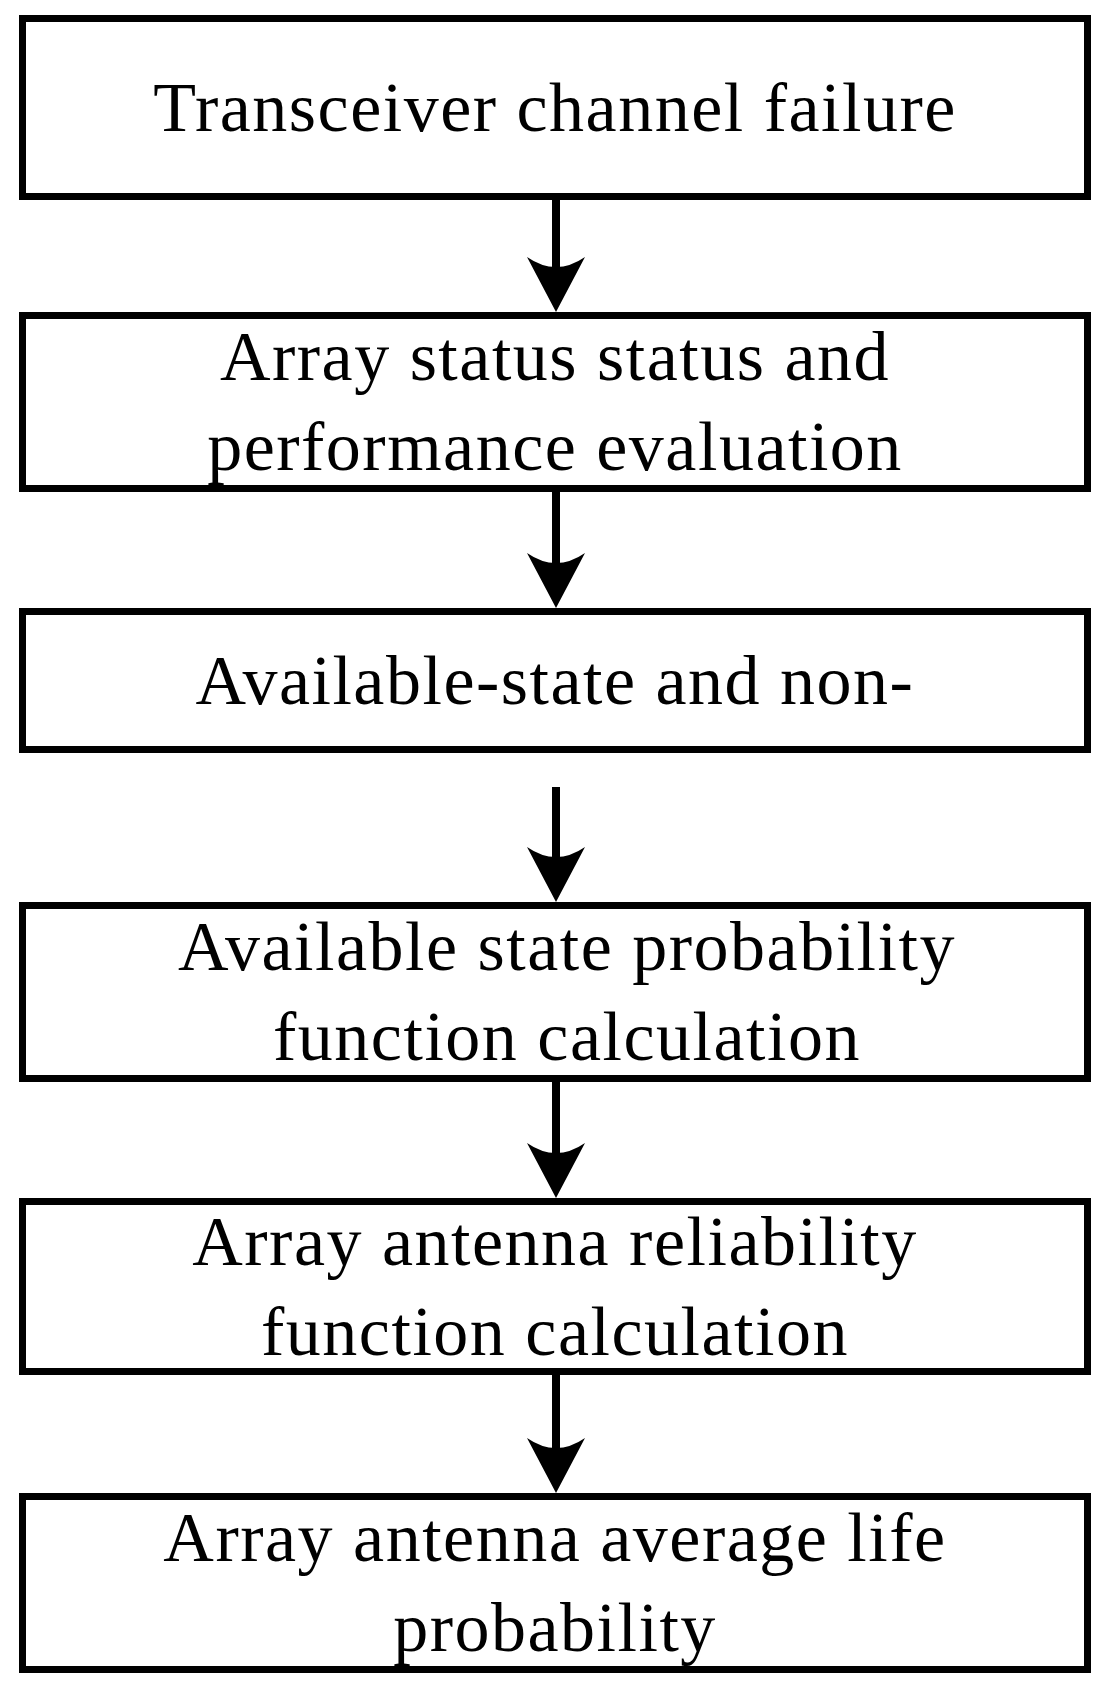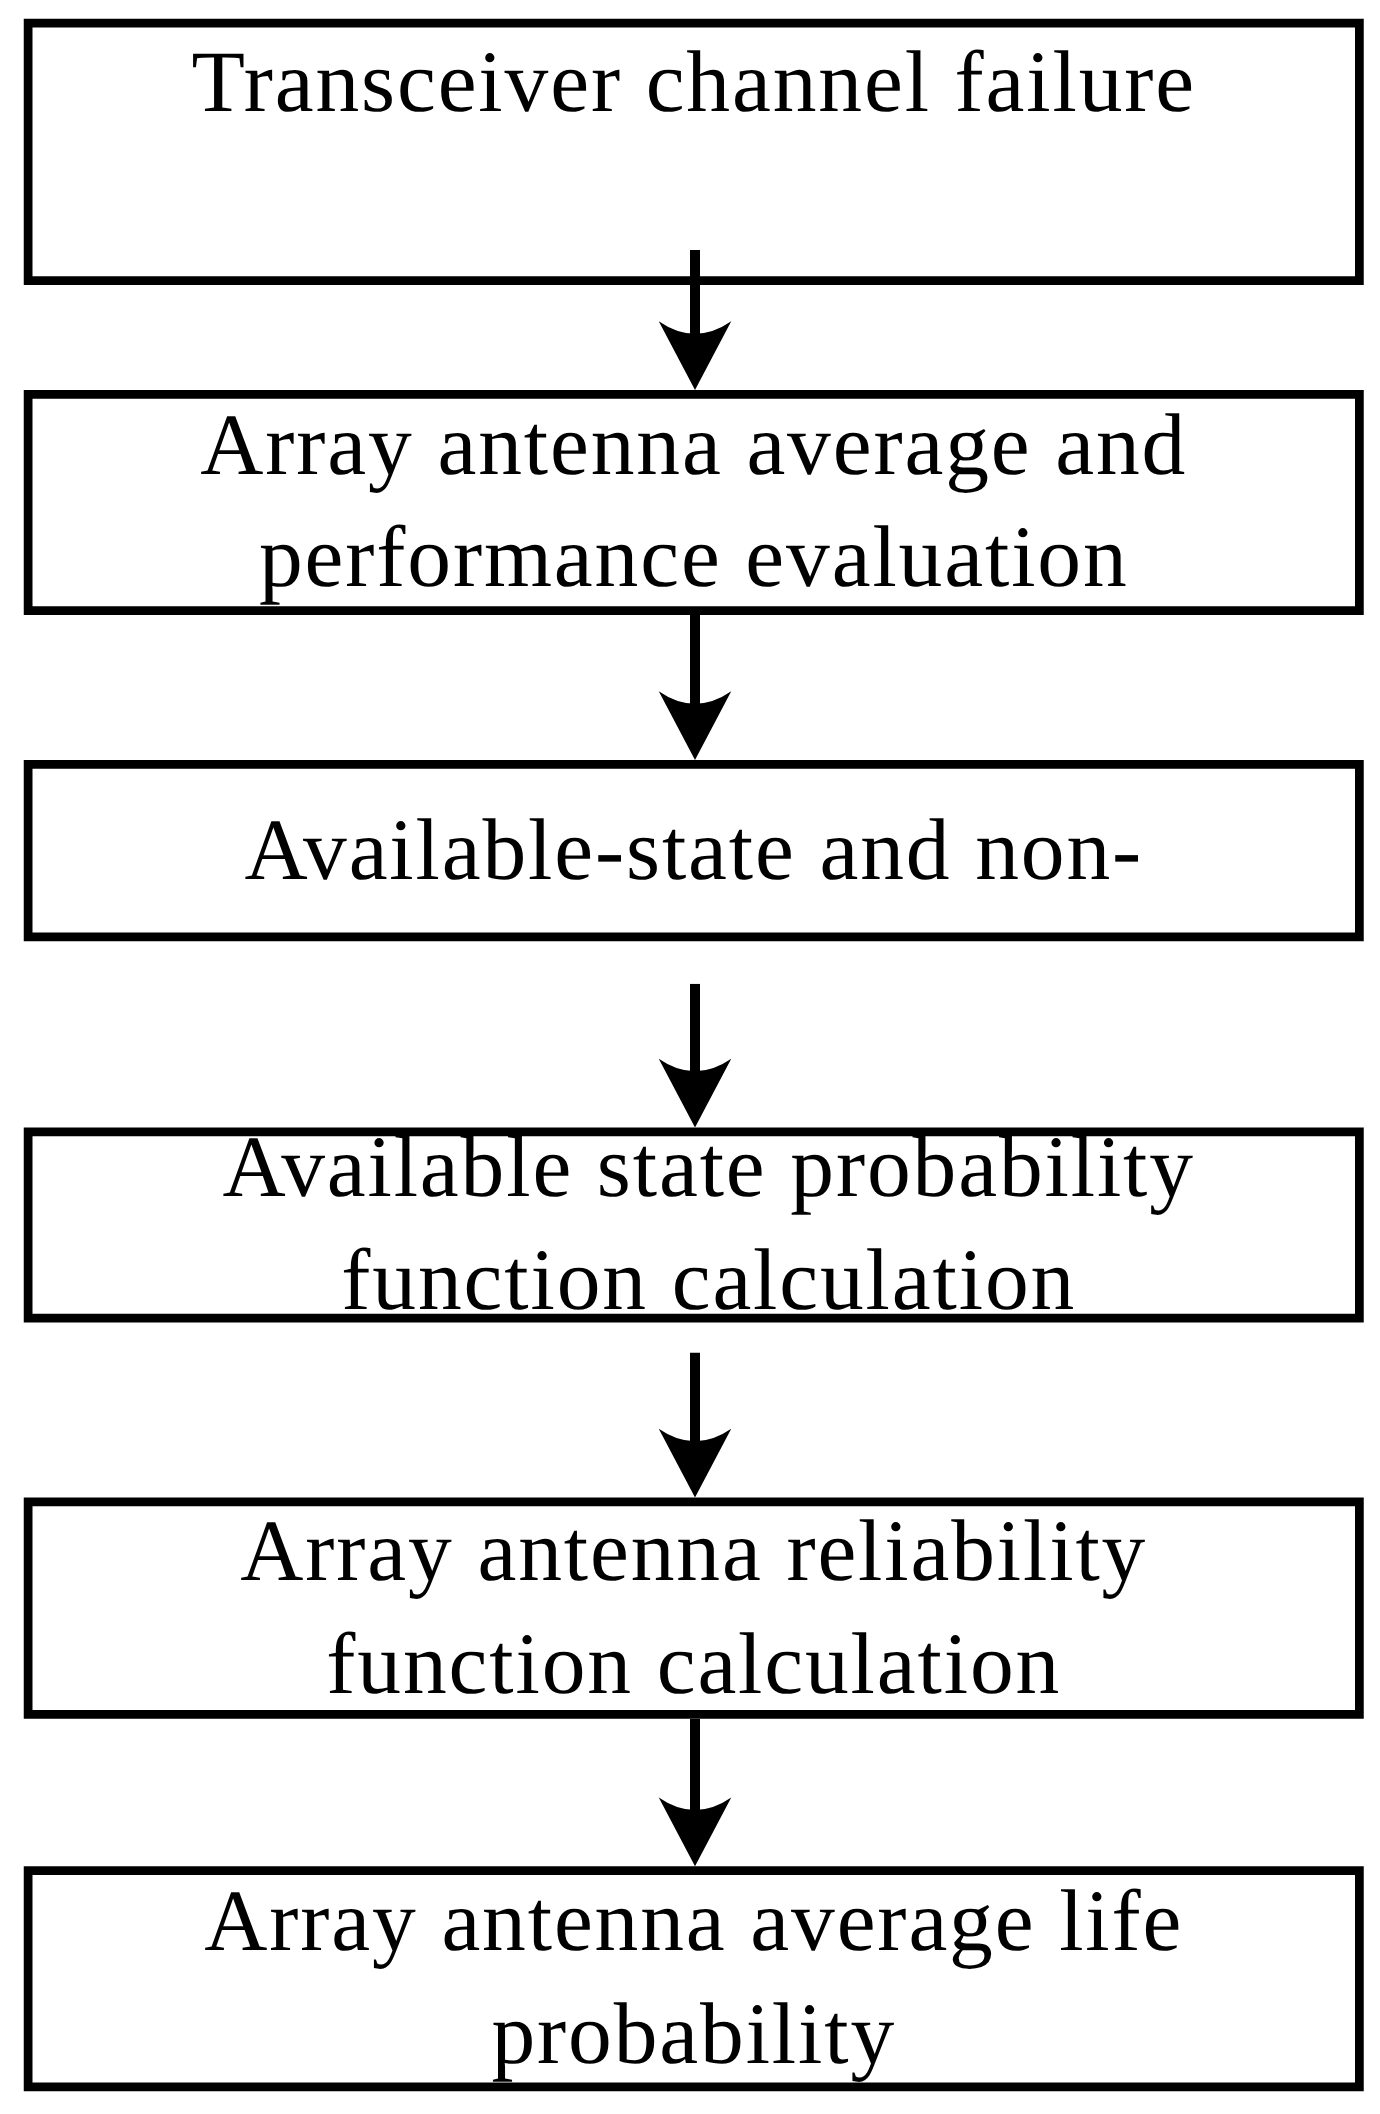--- a/index.html
+++ b/index.html
@@ -41,24 +41,24 @@
     position: absolute;
     left: 521px;
     width: 70px;
     display: block;
   }
   .flow-arrow path, .flow-arrow rect {
     fill: #000000;
     stroke: none;
   }
   
-  #box1 { top: 15px;   height: 213px; justify-content: space-between; }
+  #box1 { top: 15px;   height: 185px; }
   #box2 { top: 312px;  height: 180px; }
   #box3 { top: 608px;  height: 145px; }
-  #box4 { top: 902px;  height: 156px; padding-left: 24px; }
+  #box4 { top: 902px;  height: 180px; padding-left: 24px; }
   #box5 { top: 1198px; height: 177px; text-align: center; }
   #box6 { top: 1493px; height: 180px; }
   #arrow1 { top: 200px;  height: 112px; }
   #arrow2 { top: 492px;  height: 116px; }
   #arrow3 { top: 787px;  height: 115px; }
   #arrow4 { top: 1082px; height: 116px; }
   #arrow5 { top: 1375px; height: 118px; }
 </style>
 </head>
 <body>
@@ -68,21 +68,21 @@
   <div class="flow-box" id="box1">
     <span class="line">Transceiver channel failure</span>
   </div>
 
   <svg class="flow-arrow" id="arrow1" viewBox="0 0 70 112" preserveAspectRatio="none">
     <rect x="31" y="0" width="8" height="68"></rect>
     <path d="M35,112 L6,57 Q35,77 64,57 Z"></path>
   </svg>
 
   <div class="flow-box" id="box2">
-    <span class="line">Array antenna average and</span>
+    <span class="line">Array status status and</span>
     <span class="line">performance evaluation</span>
   </div>
 
   <svg class="flow-arrow" id="arrow2" viewBox="0 0 70 116" preserveAspectRatio="none">
     <rect x="31" y="0" width="8" height="72"></rect>
     <path d="M35,116 L6,61 Q35,81 64,61 Z"></path>
   </svg>
 
   <div class="flow-box" id="box3">
     <span class="line">Available-state and non-</span>

